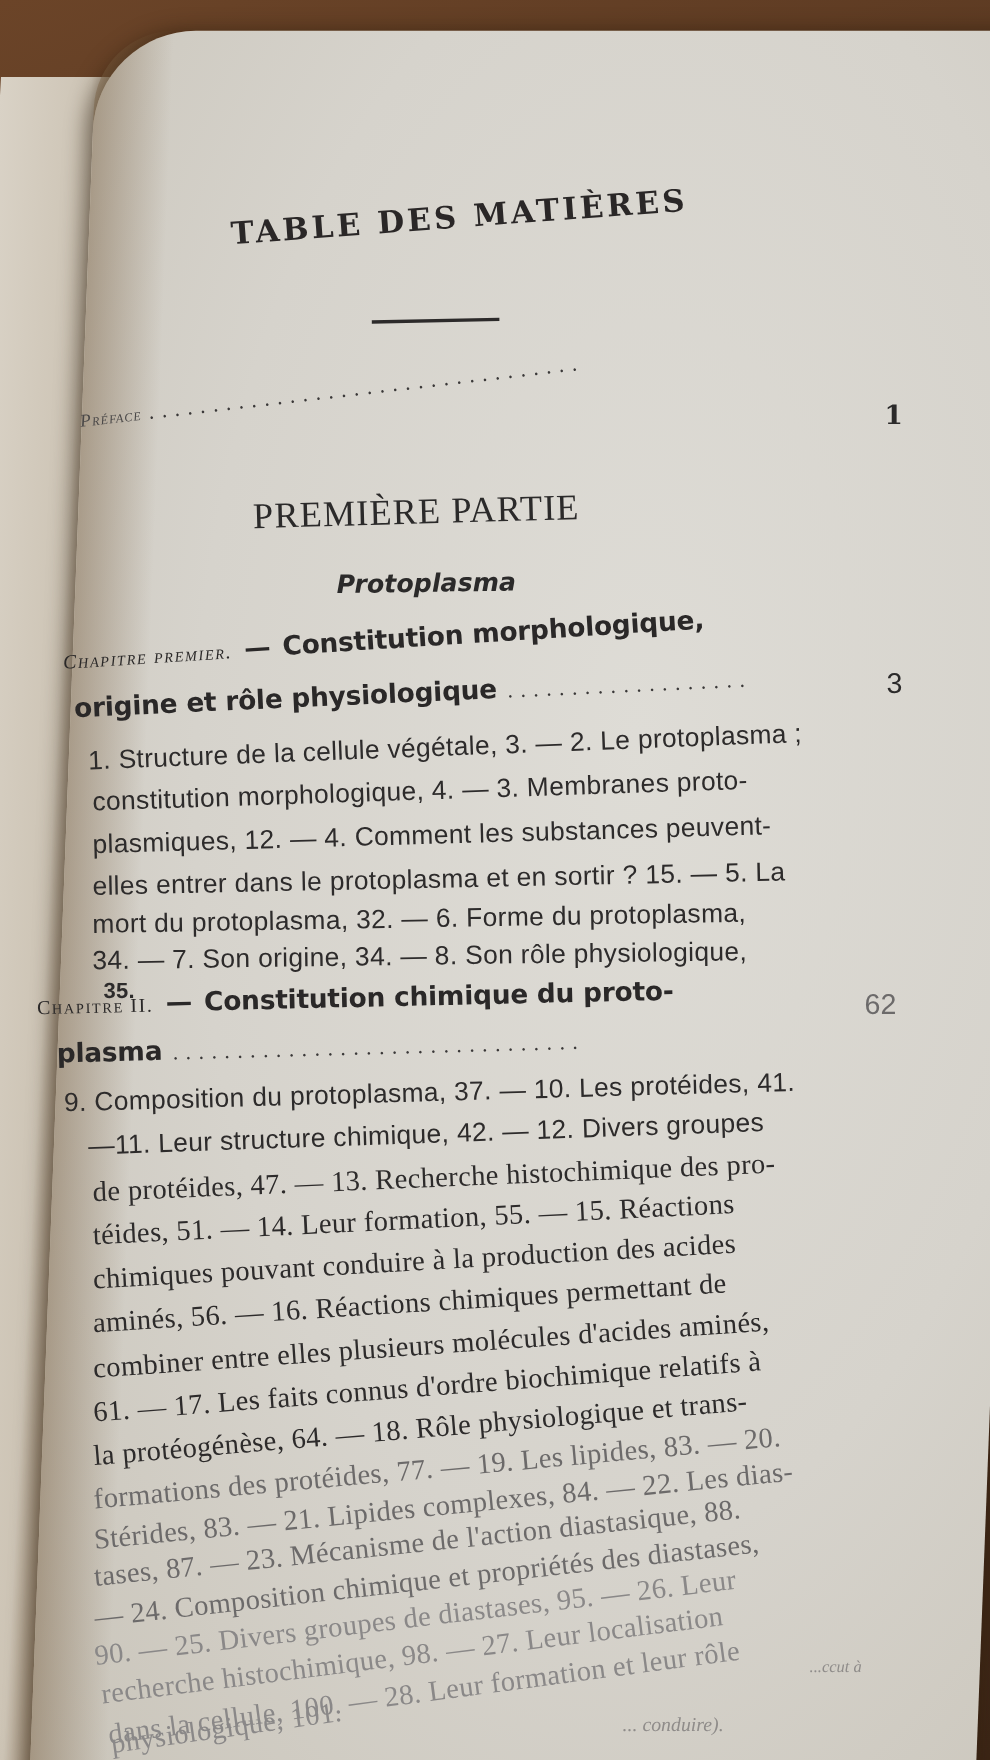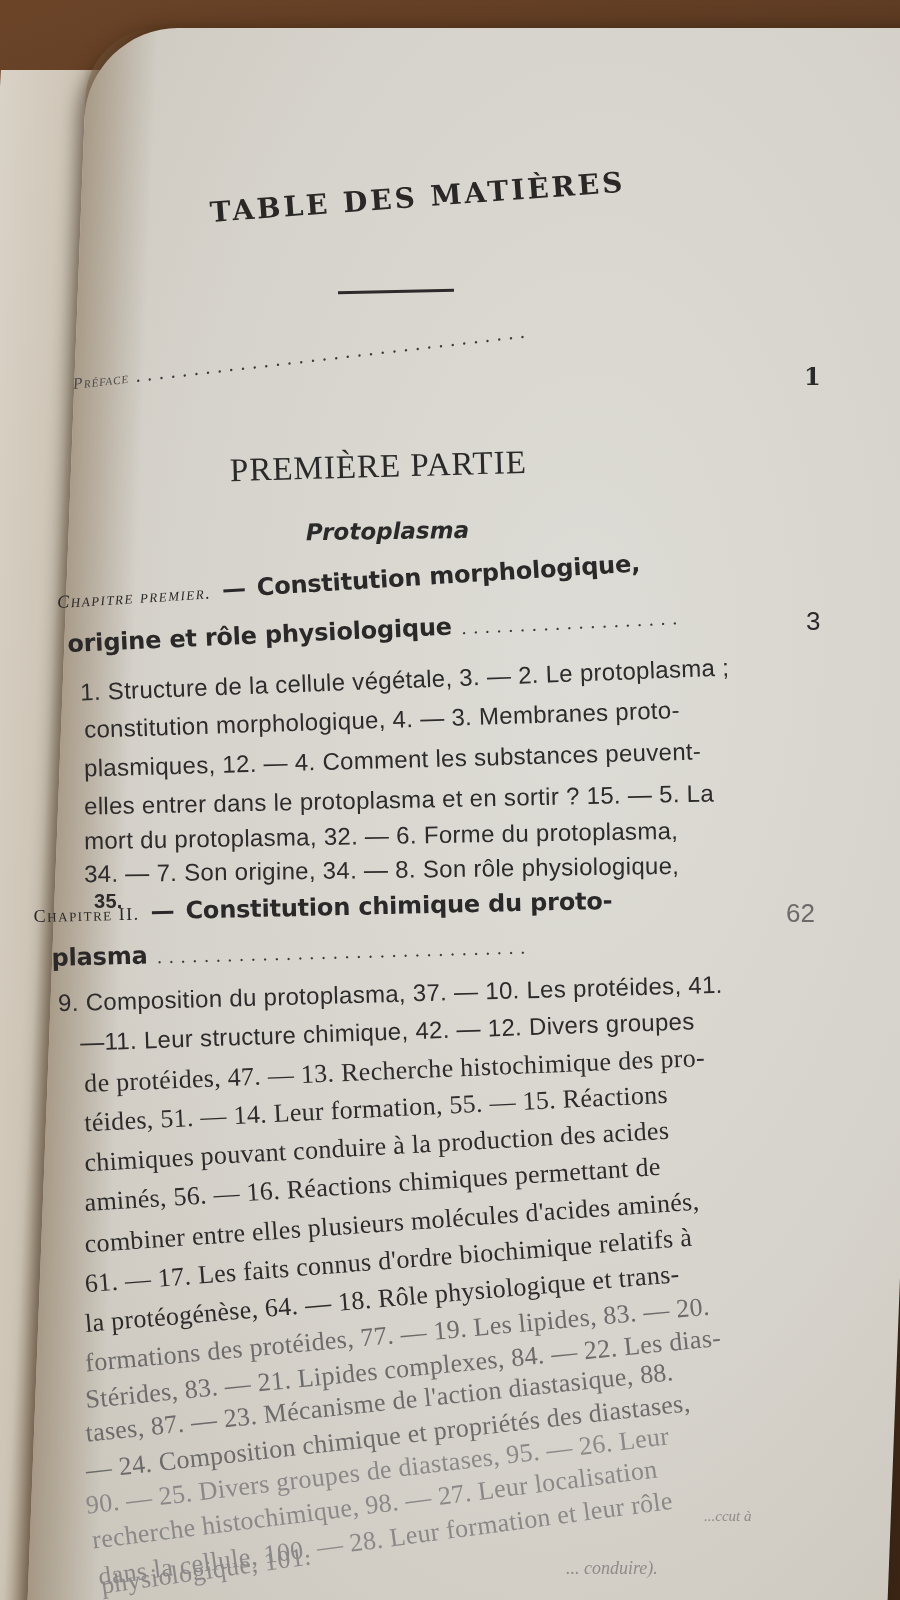--- a/index.html
+++ b/index.html
@@ -206,16 +206,16 @@
     <div class="body-line" style="left:84px; top:1284px; transform: rotate(-4.8deg);">la protéogénèse, 64. — 18. Rôle physiologique et trans-</div>
     <div class="body-line faded" style="left:84px; top:1320px; transform: rotate(-5.2deg);">formations des protéides, 77. — 19. Les lipides, 83. — 20.</div>
     <div class="body-line faded" style="left:84px; top:1354px; transform: rotate(-5.6deg);">Stérides, 83. — 21. Lipides complexes, 84. — 22. Les dias-</div>
     <div class="body-line faded" style="left:84px; top:1388px; transform: rotate(-6.0deg);">tases, 87. — 23. Mécanisme de l'action diastasique, 88.</div>
     <div class="body-line faded" style="left:84px; top:1422px; transform: rotate(-6.4deg);">— 24. Composition chimique et propriétés des diastases,</div>
     <div class="body-line more-faded" style="left:84px; top:1456px; transform: rotate(-6.8deg);">90. — 25. Divers groupes de diastases, 95. — 26. Leur</div>
     <div class="body-line more-faded" style="left:90px; top:1490px; transform: rotate(-7.2deg);">recherche histochimique, 98. — 27. Leur localisation</div>
     <div class="body-line more-faded" style="left:96px; top:1524px; transform: rotate(-7.6deg);">dans la cellule, 100. — 28. Leur formation et leur rôle</div>
     <div class="body-line more-faded" style="left:100px; top:1556px; transform: rotate(-8.0deg);">physiologique, 101.</div>
 
-    <div class="ghost" style="left:704px; top:1508px;">...ccut à</div>
+    <div class="ghost" style="left:736px; top:1508px;">...ccut à</div>
     <div class="ghost" style="left:566px; top:1558px; font-size:18px;">... conduire).</div>
   </div>
 </div>
 
 </body></html>

